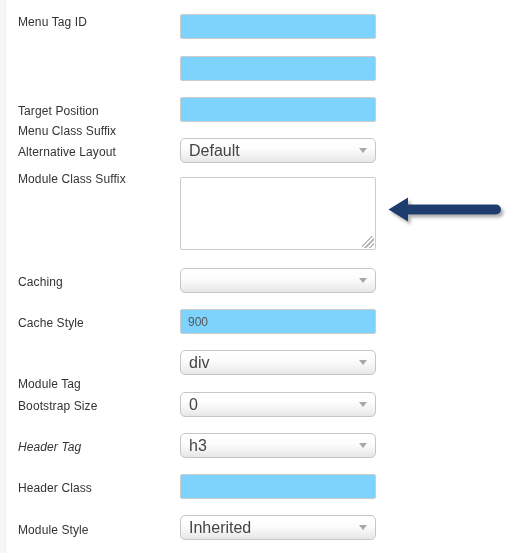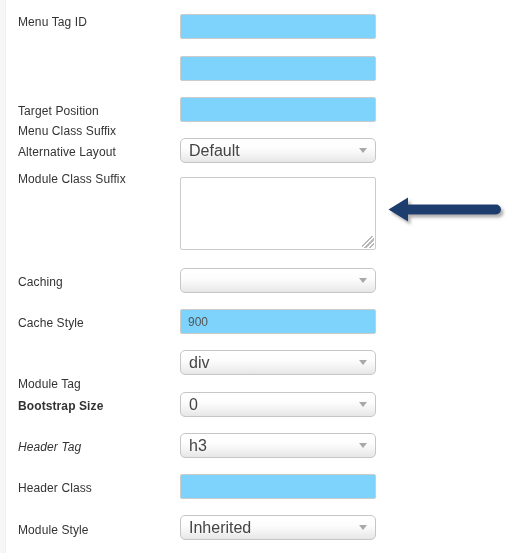--- a/index.html
+++ b/index.html
@@ -183,21 +183,21 @@
       <input type="text" class="text-input" placeholder="" value="900" style="top: 309px;">
     </div>
     <div class="row" style="top: 0px;">
       <div class="label" style="top: 346px; margin-top: 31px;">Module Tag</div>
       <div class="select-wrap" style="top: 350px; text-align: right;">
         <span class="select-value">div</span>
         <span class="select-caret"></span>
       </div>
     </div>
     <div class="row" style="top: 0px;">
-      <div class="label" style="top: 399px; font-weight: bold;">Bootstrap Size</div>
+      <div class="label" style="top: 399px;">Bootstrap Size</div>
       <div class="select-wrap" style="top: 392px;">
         <span class="select-value">0</span>
         <span class="select-caret"></span>
       </div>
     </div>
     <div class="row" style="top: 0px;">
       <div class="label" style="top: 440px; font-style: italic;">Header Tag</div>
       <div class="select-wrap" style="top: 433px;">
         <span class="select-value">h3</span>
         <span class="select-caret"></span>

